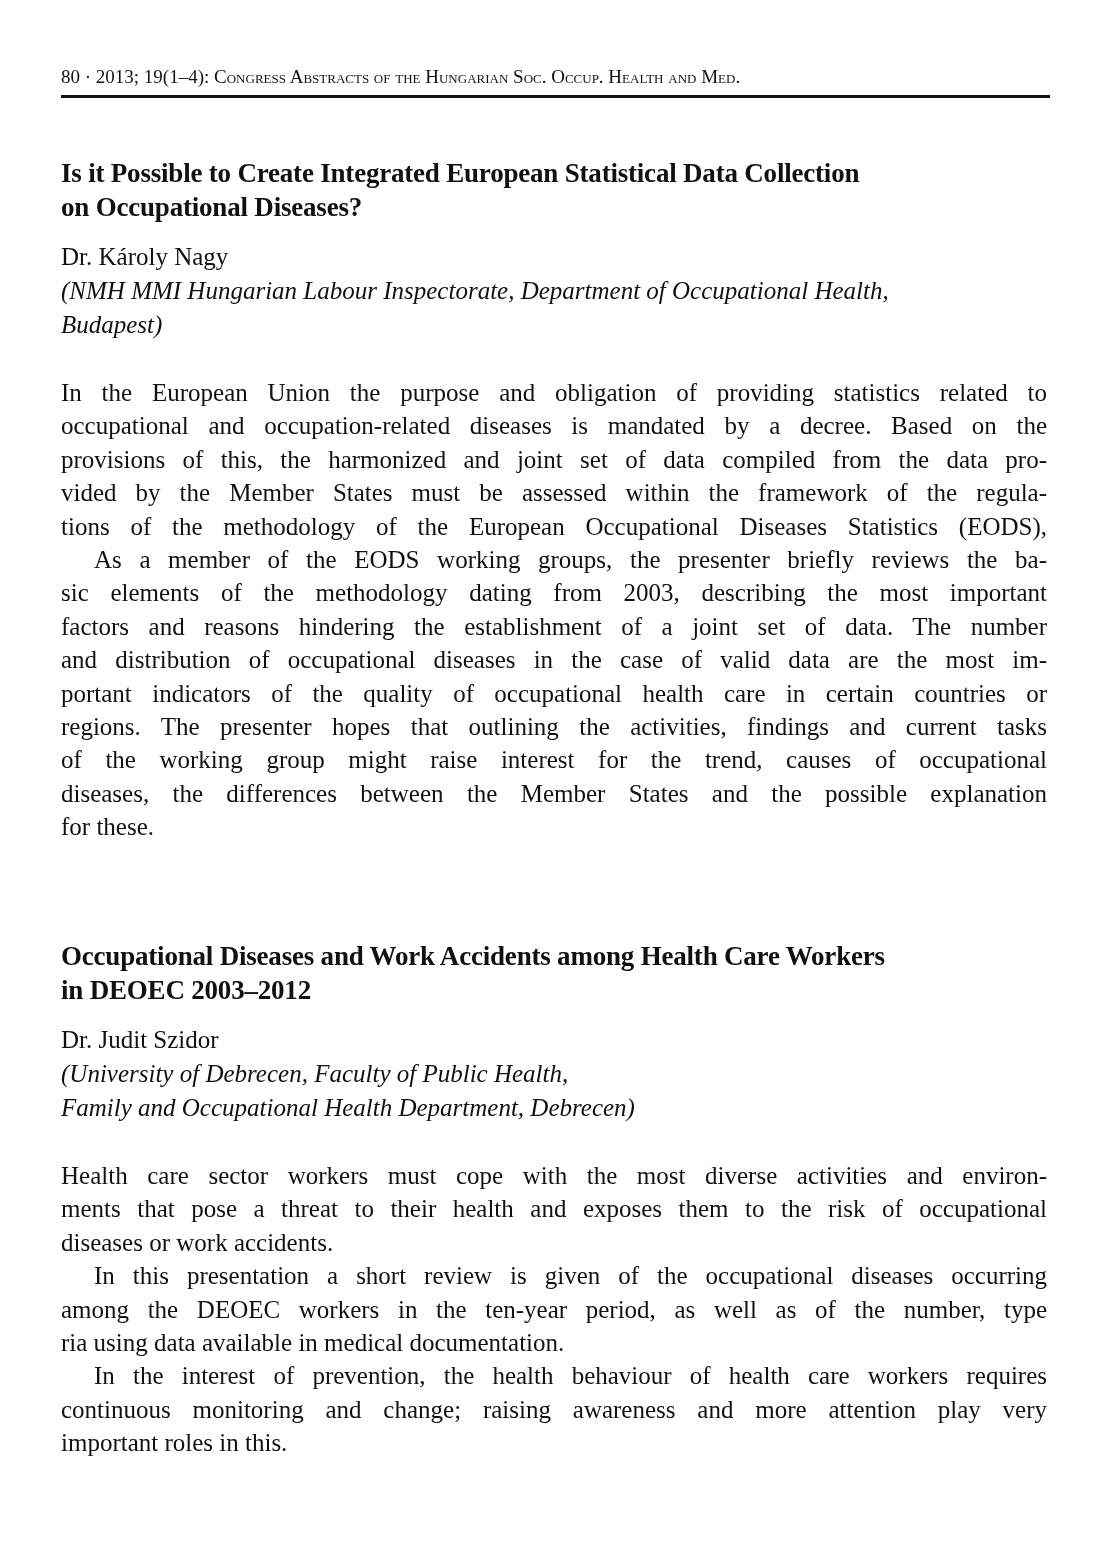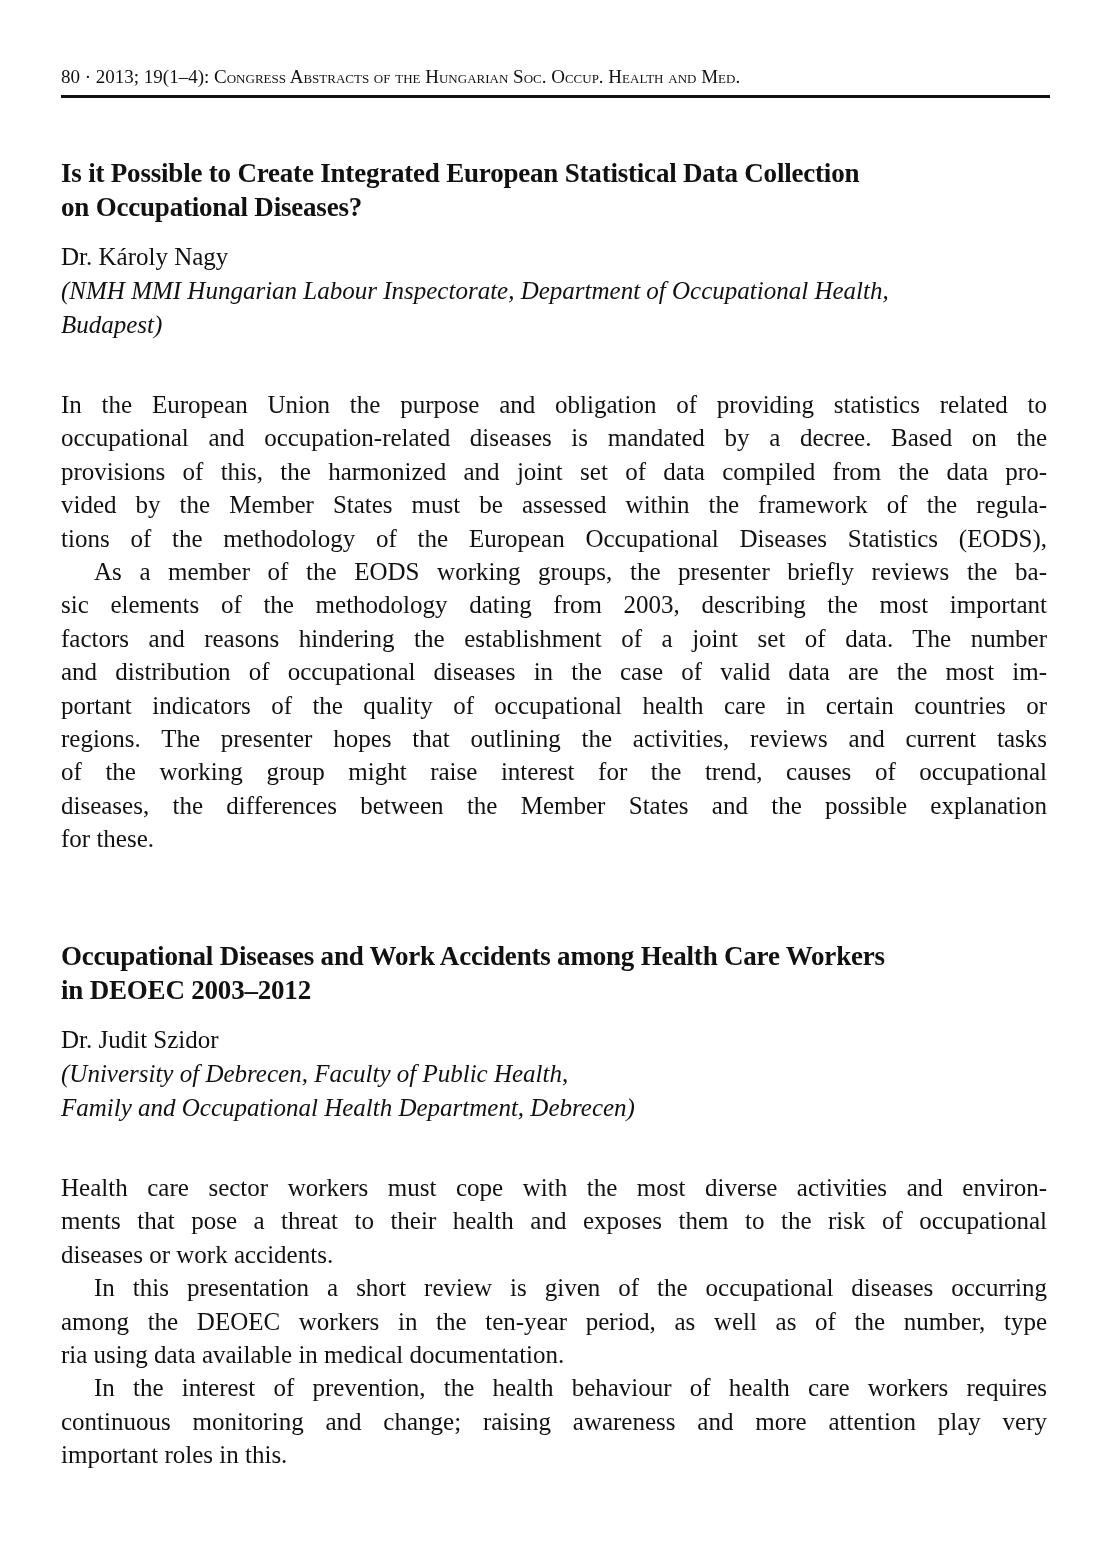--- a/index.html
+++ b/index.html
@@ -59,21 +59,21 @@
       margin-top: 16px;
       white-space: nowrap;
     }
     .affil-line {
       font-style: italic;
       font-size: 25px;
       line-height: 34px;
       white-space: nowrap;
     }
     .body {
-      margin-top: 46px;
+      margin-top: 34px;
     }
     .line {
       font-size: 25px;
       line-height: 33.4px;
       height: 33.4px;
       text-align: justify;
       text-align-last: justify;
       white-space: nowrap;
       overflow: visible;
     }
@@ -114,21 +114,21 @@
         <div class="line">provisions of this, the harmonized and joint set of data compiled from the data pro-</div>
         <div class="line">vided by the Member States must be assessed within the framework of the regula-</div>
         <div class="line">tions of the methodology of the European Occupational Diseases Statistics (EODS),</div>
       </div>
       <div>
         <div class="line indent">As a member of the EODS working groups, the presenter briefly reviews the ba-</div>
         <div class="line">sic elements of the methodology dating from 2003, describing the most important</div>
         <div class="line">factors and reasons hindering the establishment of a joint set of data. The number</div>
         <div class="line">and distribution of occupational diseases in the case of valid data are the most im-</div>
         <div class="line">portant indicators of the quality of occupational health care in certain countries or</div>
-        <div class="line">regions. The presenter hopes that outlining the activities, reviews and current tasks</div>
+        <div class="line">regions. The presenter hopes that outlining the activities, findings and current tasks</div>
         <div class="line">of the working group might raise interest for the trend, causes of occupational</div>
         <div class="line">diseases, the differences between the Member States and the possible explanation</div>
         <div class="line last">for these.</div>
       </div>
     </div>
   </section>
 
   <section class="abstract" style="top:939px;">
     <h2 style="margin:0;">
       <div class="title-line">Occupational Diseases and Work Accidents among Health Care Workers</div>

